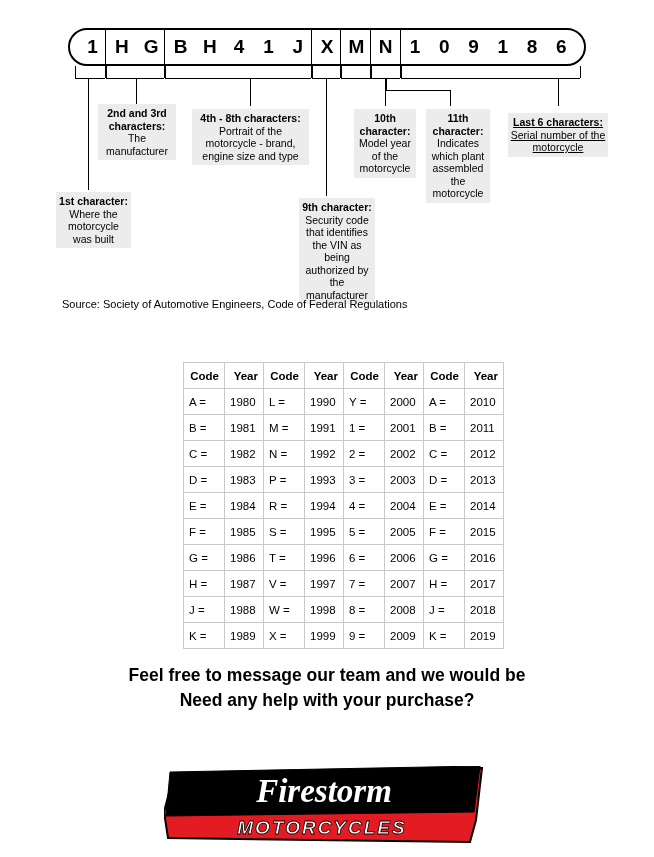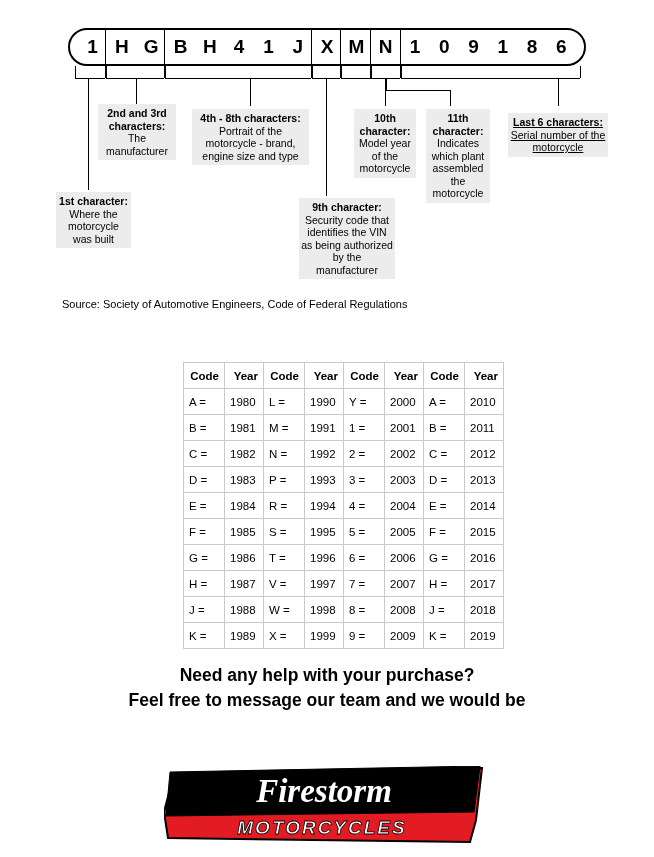--- a/index.html
+++ b/index.html
@@ -216,21 +216,21 @@
 <div class="callout" style="left:98px; top:104px; width:78px;">
   <b>2nd and 3rd characters:</b>
   <span>The manufacturer</span>
 </div>
 
 <div class="callout" style="left:192px; top:109px; width:117px;">
   <b>4th - 8th characters:</b>
   <span>Portrait of the motorcycle - brand, engine size and type</span>
 </div>
 
-<div class="callout" style="left:299px; top:198px; width:96px;">
+<div class="callout" style="left:299px; top:198px; width:76px;">
   <b>9th character:</b>
   <span>Security code that identifies the VIN as being authorized by the manufacturer</span>
 </div>
 
 <div class="callout" style="left:354px; top:109px; width:62px;">
   <b>10th character:</b>
   <span>Model year of the motorcycle</span>
 </div>
 
 <div class="callout" style="left:426px; top:109px; width:64px;">
@@ -356,22 +356,22 @@
       <td class="yearcol">1999</td>
       <td class="codecol">9 =</td>
       <td class="yearcol">2009</td>
       <td class="codecol">K =</td>
       <td class="yearcol">2019</td>
     </tr>
   </tbody>
 </table>
 
 <div id="help-text">
+  <div>Feel free to message our team and we would be</div>
   <div>Need any help with your purchase?</div>
-  <div>Feel free to message our team and we would be</div>
 </div>
 
 <div id="logo">
   <svg viewBox="0 0 320 78" width="320" height="78" xmlns="http://www.w3.org/2000/svg">
 
     <polygon points="10,8 318,2 312,54 306,76 4,72 0,46" fill="#e31b23" stroke="#000000" stroke-width="2"></polygon>
 
     <polygon points="6,6 316,0 310,46 2,50" fill="#000000" stroke="#000000" stroke-width="1"></polygon>
     <text x="160" y="36" text-anchor="middle" font-family="'Liberation Serif', serif" font-size="33" font-style="italic" font-weight="bold" fill="#ffffff">Firestorm</text>
     <text x="158" y="68" text-anchor="middle" font-family="'Liberation Sans', sans-serif" font-size="19" font-style="italic" font-weight="bold" letter-spacing="2" fill="#ffffff" stroke="#000000" stroke-width="0.8">MOTORCYCLES</text>

